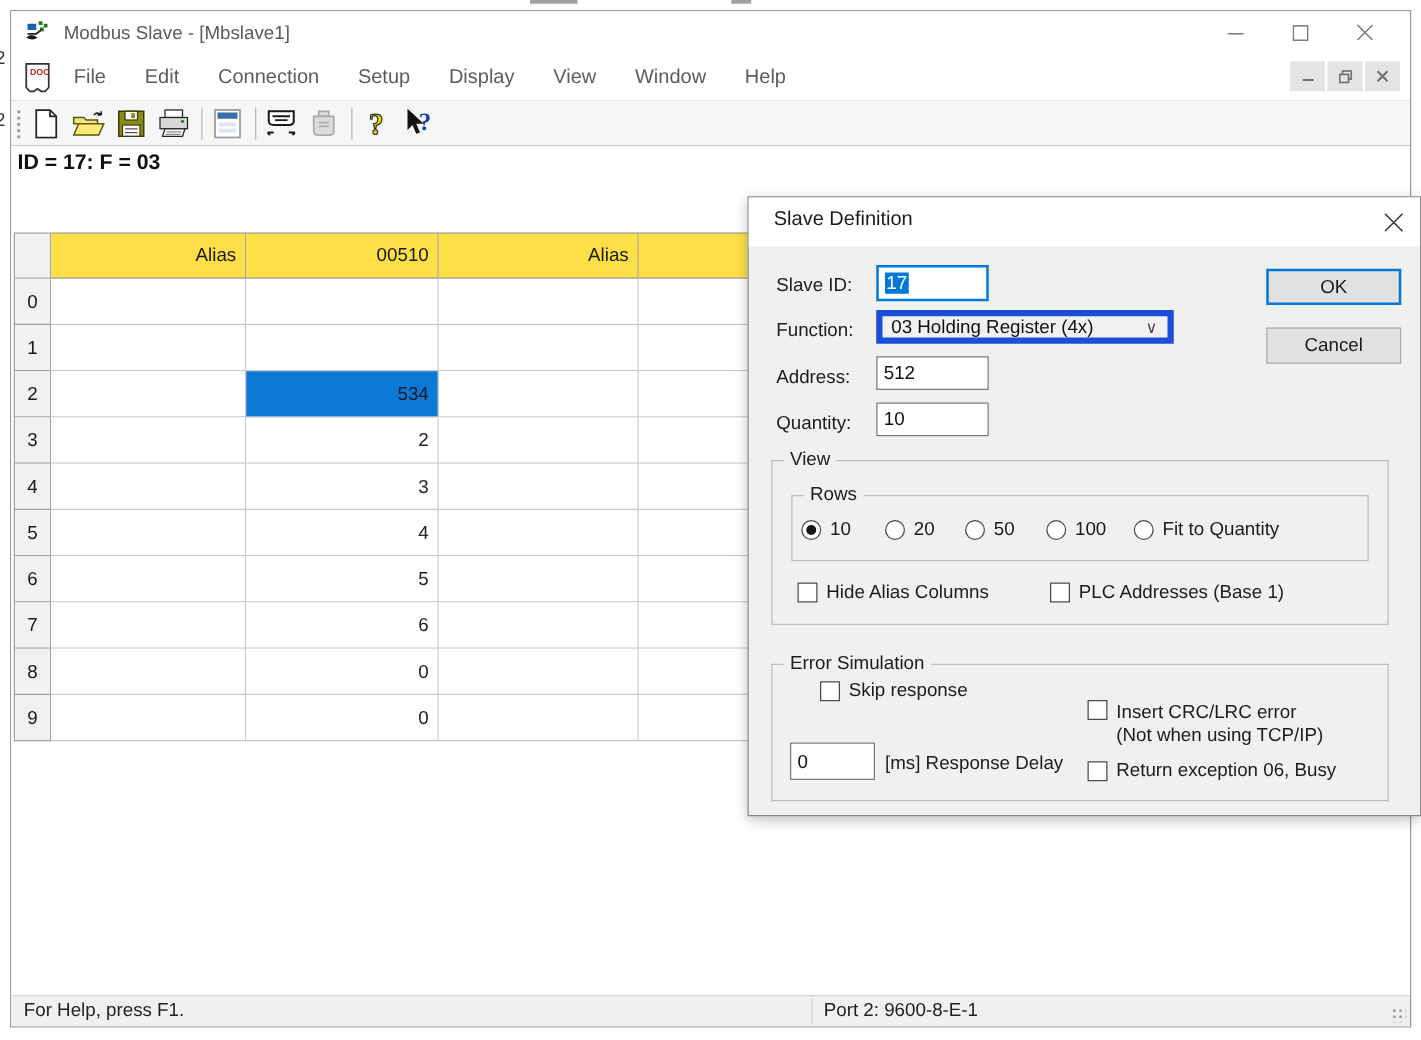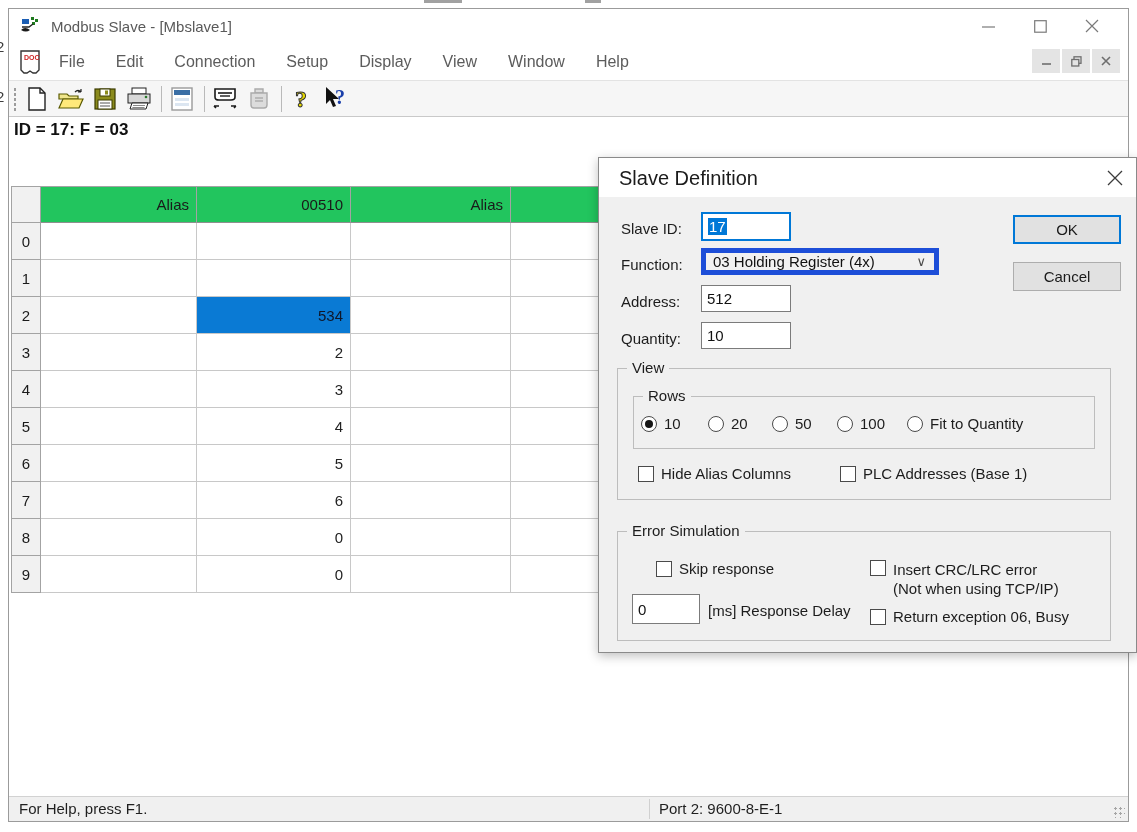--- a/index.html
+++ b/index.html
@@ -40,39 +40,39 @@
 
   .client { position:absolute; left:0; top:108px; width:100%; height:681px; background:#fff; overflow:hidden; }
   .id-line { position:absolute; left:5px; top:3px; font-size:17px; font-weight:bold; color:#111; }
 
   
   .grid { position:absolute; left:2px; top:69px; }
   .grid-hdr, .grid-row { display:flex; }
   .cell { height:37px; font-size:15px; display:flex; align-items:center; }
   .rowhdr { width:30px; background:#f1f1f1; border:1px solid #a3a3a3; border-top:none; justify-content:center; color:#1a1a1a; }
   .grid-hdr .rowhdr { border-top:1px solid #a3a3a3; }
-  .hcell { background:#22c55e; border-top:1px solid #a3a3a3; border-right:1px solid #a3a3a3; border-bottom:1px solid #8f8f8f; justify-content:flex-end; padding-right:7px; color:#1a1a1a; }
+  .hcell { background:#fde047; border-top:1px solid #a3a3a3; border-right:1px solid #a3a3a3; border-bottom:1px solid #8f8f8f; justify-content:flex-end; padding-right:7px; color:#1a1a1a; }
   .bcell { background:#fff; border-right:1px solid #c8c8c8; border-bottom:1px solid #c8c8c8; justify-content:flex-end; padding-right:7px; }
   .c1 { width:156px; } .c2 { width:154px; } .c3 { width:160px; } .c4 { width:158px; }
   .value.selected { background:#0a7ad4; color:#0f172a; }
 
   .statusbar { position:absolute; left:0; bottom:0; width:100%; height:25px; background:#f0f0f0;
                border-top:1px solid #d2d2d2; font-size:15px; color:#1f1f1f; }
   .sb-help { position:absolute; left:10px; top:3px; }
   .sb-sep { position:absolute; left:640px; top:2px; width:1px; height:20px; background:#d0d0d0; }
   .sb-port { position:absolute; left:650px; top:3px; }
   .sb-grip { position:absolute; right:3px; bottom:3px; width:12px; height:12px;
              background-image:radial-gradient(#a5a5a5 1.2px, transparent 1.4px);
              background-size:5px 5px; }
 
   
   .dialog { position:absolute; left:598px; top:157px; width:539px; height:496px;
             background:#f0f0f0; border:1px solid #8a8a8a; box-shadow:0 3px 10px rgba(0,0,0,.25); z-index:10; }
   .dlg-titlebar { position:absolute; left:0; top:0; width:100%; height:39px; background:#fff; }
-  .dlg-title { position:absolute; left:20px; top:9px; font-size:20px; color:#1b1b1b; }
+  .dlg-title { position:absolute; left:20px; top:9px; font-size:16px; color:#1b1b1b; }
   .dlg-close { position:absolute; left:503px; top:7px; width:26px; height:26px; display:flex; align-items:center; justify-content:center; }
 
   .dlg-label { position:absolute; font-size:15px; color:#1c1c1c; }
   .dlg-input { position:absolute; background:#fff; border:1px solid #7b7b7b; font-size:15px;
                display:flex; align-items:center; padding-left:5px; color:#111; }
   .focus-input { border:2px solid #0078d7; }
   .sel-text { background:#0078d7; color:#fff; padding:0 1px; }
   .combo { position:absolute; background:#f1f1f1; border:5px solid #1d4ed8; font-size:15px;
            display:flex; align-items:center; padding-left:7px; color:#111; }
   .combo .chev { position:absolute; right:8px; color:#4a4a4a; font-size:13px; }
@@ -400,21 +400,21 @@
       </div>
       <div class="ctl-row" style="left:222px; top:96px;">
         <span class="checkbox"></span>
         <span>PLC Addresses (Base 1)</span>
       </div>
     </div>
 
     <div class="groupbox" style="left:18px; top:373px; width:494px; height:110px;">
       <span class="grouplabel">Error Simulation</span>
 
-      <div class="ctl-row" style="left:18px; top:28px;padding-left:20px;">
+      <div class="ctl-row" style="left:18px; top:12px;padding-left:20px;">
         <span class="checkbox"></span>
         <span>Skip response</span>
       </div>
 
       <div class="dlg-input" style="left:14px; top:62px; width:68px; height:30px; position:absolute;">
         <span>0</span>
       </div>
       <span class="dlg-label" style="left:90px; top:70px; position:absolute;">[ms] Response Delay</span>
 
       <div class="ctl-row" style="left:252px; top:28px; align-items:flex-start;">

